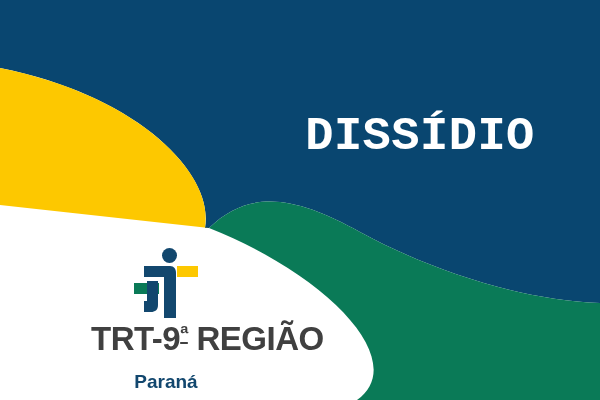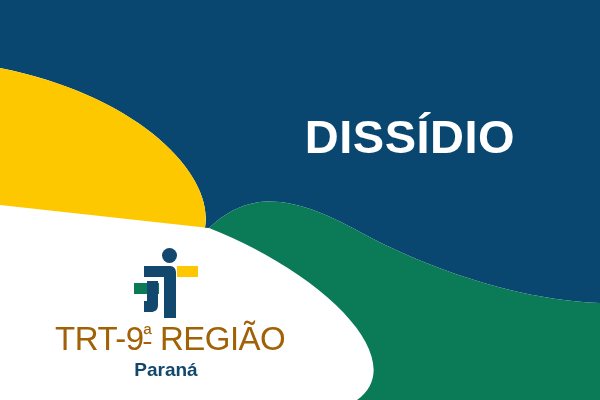--- a/index.html
+++ b/index.html
@@ -20,26 +20,26 @@
   #bg-svg {
     position: absolute;
     left: 0;
     top: 0;
     width: 600px;
     height: 400px;
     display: block;
   }
   #headline {
     position: absolute;
-    left: 245px;
+    left: 255px;
     top: 50px;
     width: 330px;
     text-align: center;
     color: #ffffff;
-    font-family: Liberation Sans, sans-serif;
+    font-family: Liberation Mono, monospace;
     font-weight: bold;
     font-size: 47px;
     line-height: 1.23;
     letter-spacing: 0.5px;
     white-space: pre-line;
   }
   #headline .line {
     display: block;
   }
   #logo-block {
@@ -52,36 +52,37 @@
   #logo-mark-wrap {
     width: 100%;
     text-align: center;
     line-height: 0;
   }
   #logo-mark {
     display: inline-block;
   }
   #logo-wordmark {
     margin-top: 4px;
-    color: #a16207;
+    color: #404040;
     font-family: "Liberation Sans", sans-serif;
-    font-weight: normal;
+    font-weight: bold;
     font-size: 33px;
     letter-spacing: -0.5px;
     line-height: 1.05;
     white-space: nowrap;
+    margin-left: 36px;
   }
   #logo-wordmark .ord {
     font-size: 22px;
     vertical-align: 9px;
     text-decoration: underline;
     text-underline-offset: 1px;
   }
   #logo-subtitle {
-    margin-top: 2px;
+    margin-top: 14px;
     color: #12476E;
     font-family: "Liberation Sans", sans-serif;
     font-weight: bold;
     font-size: 19px;
     letter-spacing: 0px;
   }
 </style>
 </head>
 <body>
 

